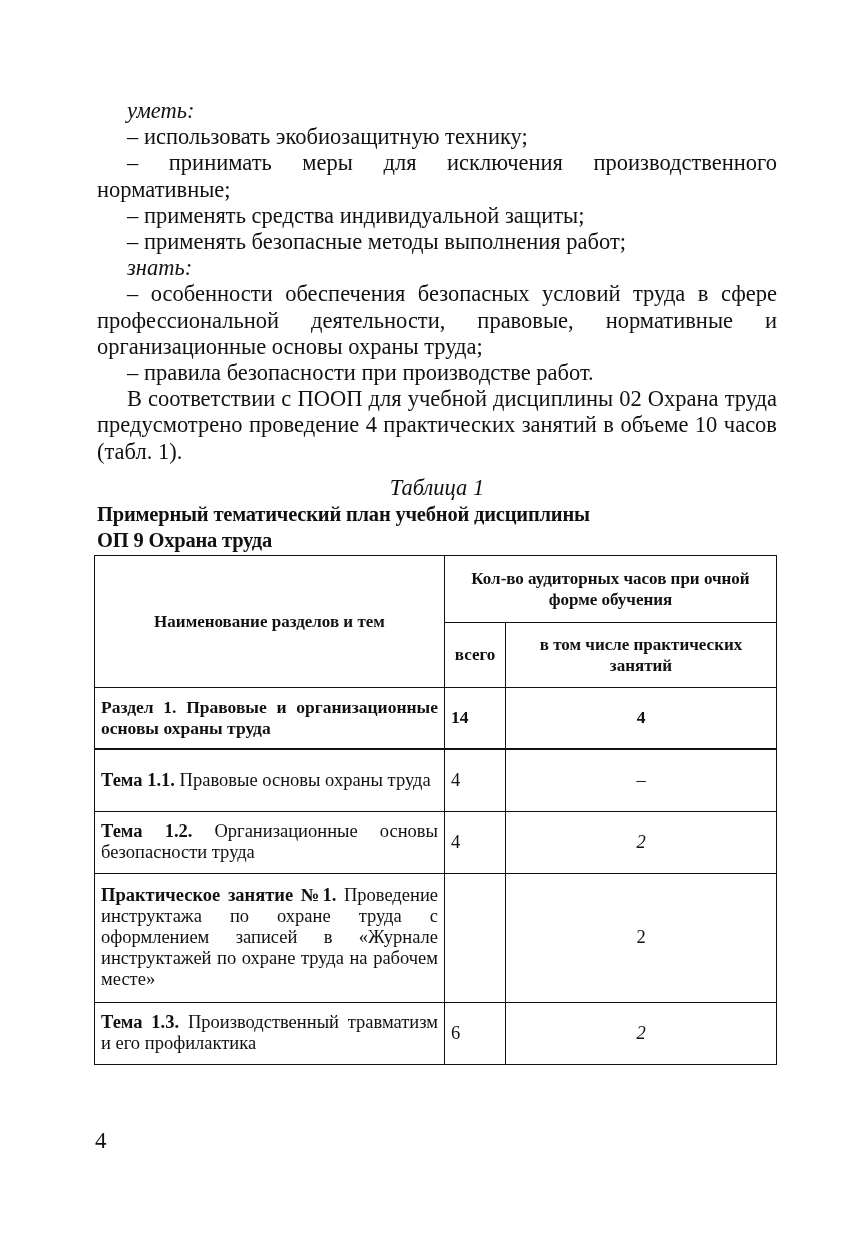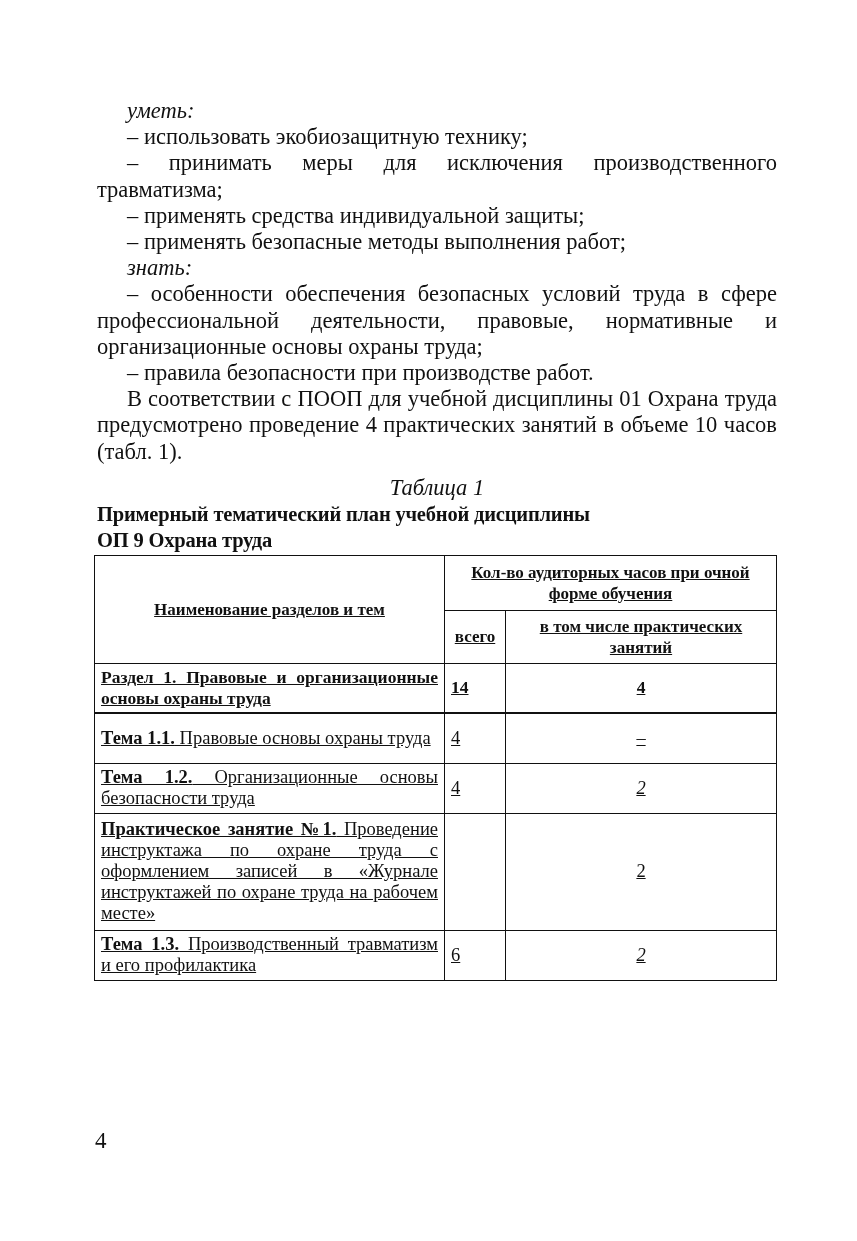--- a/index.html
+++ b/index.html
@@ -6,43 +6,43 @@
   body { width: 857px; height: 1241px; position: relative; overflow: hidden;
          font-family: "Liberation Serif", "DejaVu Serif", serif; color: #111; }
   .page { position: absolute; left: 97px; top: 98px; width: 680px; }
   .para { font-size: 22.5px; line-height: 26.2px; text-align: justify; margin: 0; }
   .indent { text-indent: 30px; }
   .ital { font-style: italic; }
   .caption { text-align: center; font-style: italic; font-size: 22.5px; line-height: 26px; margin-top: 10px; }
   .tbl-title { text-align: left; font-weight: bold; font-size: 20.5px; line-height: 26px;
                font-family: "Liberation Serif", serif; letter-spacing: -0.2px; }
   table { border-collapse: collapse; width: 683px; margin-top: 2px; margin-left: -3px; }
-  td, th { border: 1.3px solid #111; font-size: 18.5px; line-height: 21px; padding: 3px 6px; vertical-align: middle; text-decoration: underline; }
+  td, th { border: 1.3px solid #111; font-size: 18.5px; line-height: 21px; padding: 9px 6px; vertical-align: middle; }
   th { font-weight: bold; font-size: 17px; line-height: 21px; text-align: center; }
   td.name { text-align: justify; width: 337px; }
   td.num { text-align: left; width: 48px; }
   td.prac { text-align: center; }
   .b { font-weight: bold; }
   .i { font-style: italic; }
   tr.section td { font-weight: bold; font-size: 17.5px; border-bottom: 2.6px solid #111; }
   .pagenum { position: absolute; left: 95px; top: 1128px; font-size: 23px; }
 </style>
 </head>
 <body>
 
 <div class="page">
   <p class="para indent ital">уметь:</p>
   <p class="para indent">– использовать экобиозащитную технику;</p>
-  <p class="para indent">– принимать меры для исключения производственного травматизма;</p>
+  <p class="para indent">– принимать меры для исключения производственного нормативные;</p>
   <p class="para indent">– применять средства индивидуальной защиты;</p>
   <p class="para indent">– применять безопасные методы выполнения работ;</p>
   <p class="para indent ital">знать:</p>
   <p class="para indent">– особенности обеспечения безопасных условий труда в сфере профессиональной деятельности, правовые, нормативные и организационные основы охраны труда;</p>
   <p class="para indent">– правила безопасности при производстве работ.</p>
-  <p class="para indent">В соответствии с ПООП для учебной дисциплины 01 Охрана труда предусмотрено проведение 4 практических занятий в объеме 10 часов (табл. 1).</p>
+  <p class="para indent">В соответствии с ПООП для учебной дисциплины 02 Охрана труда предусмотрено проведение 4 практических занятий в объеме 10 часов (табл. 1).</p>
 
   <div class="caption">Таблица 1</div>
   <div class="tbl-title">Примерный тематический план учебной дисциплины</div>
   <div class="tbl-title">ОП 9 Охрана труда</div>
 
   <table>
     <tbody>
         <tr>
       <th rowspan="2" style="width:337px;height:100px;">Наименование разделов и тем</th>
       <th colspan="2" style="height:48px;">Кол-во аудиторных часов при очной форме обучения</th>

